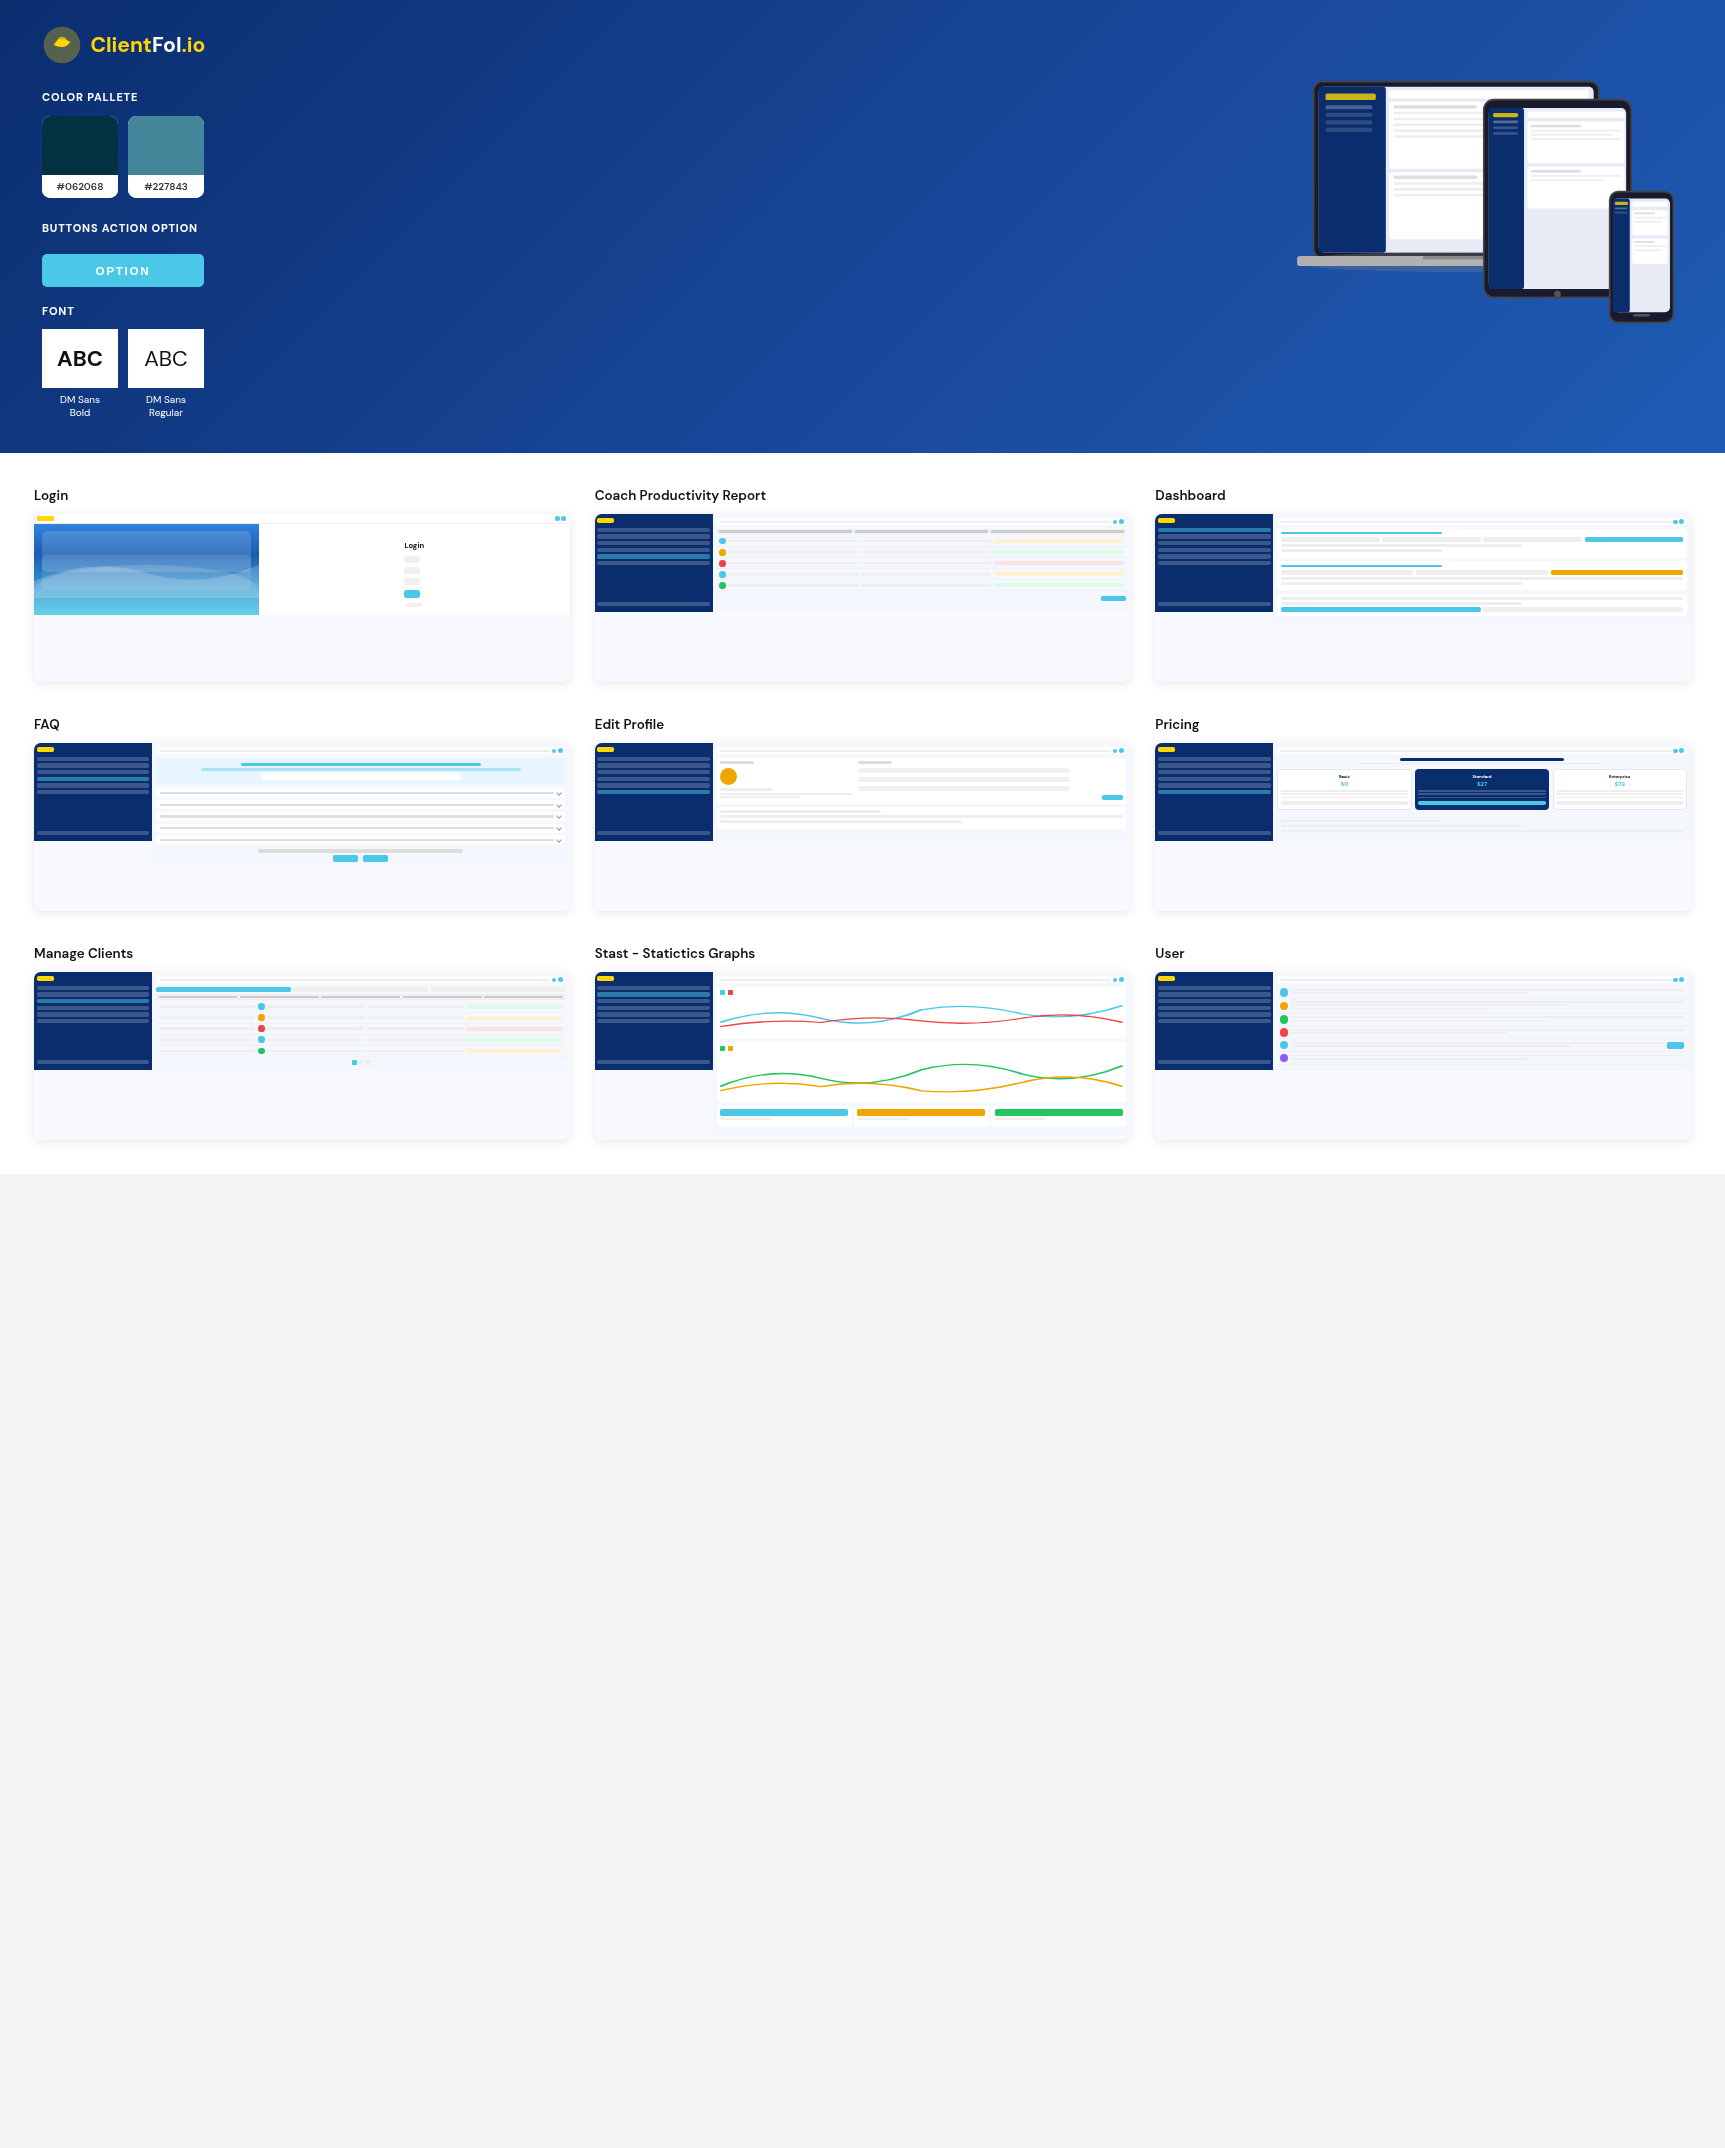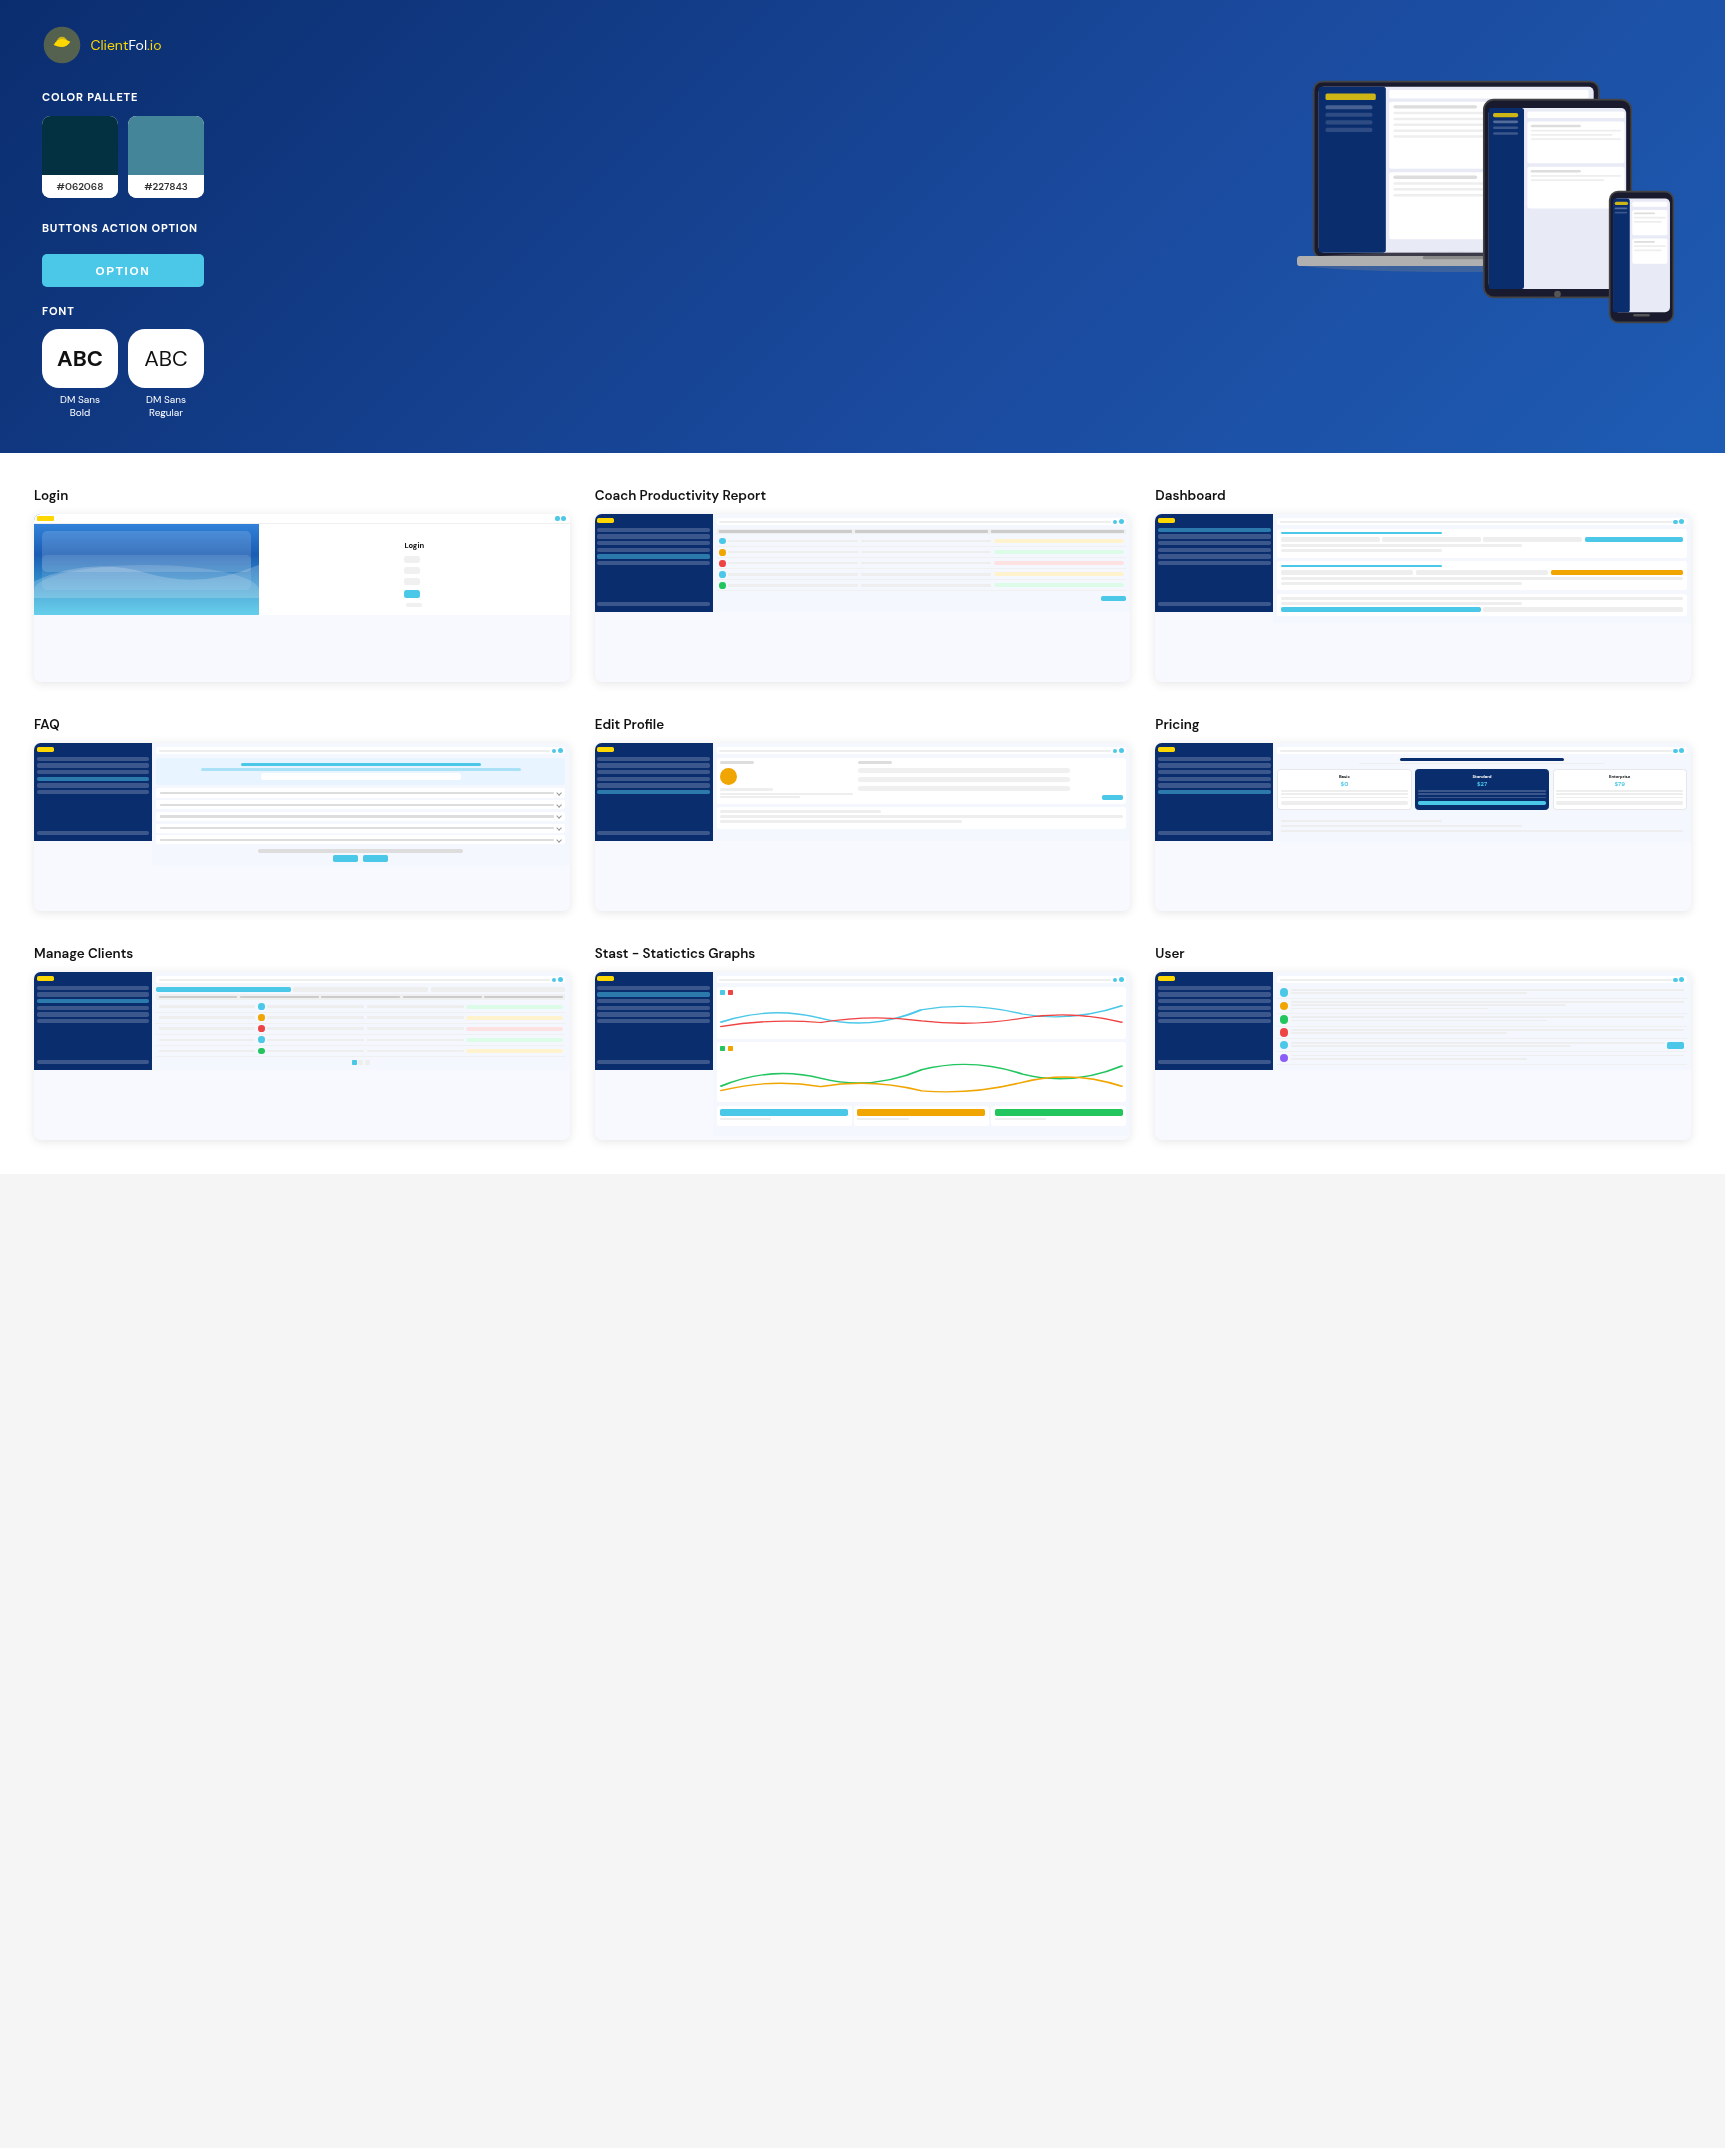--- a/index.html
+++ b/index.html
@@ -71,21 +71,21 @@
       cursor: pointer;
     }
     .font-section { margin-top: 8.4px; }
     .font-swatches {
       display: flex;
       gap: 10px;
       margin-top: 8.4px;
     }
     .font-card {
       width: 76px;
-      border-radius: 17px;
+      border-radius: 0;
       overflow: hidden;
       background: #fff;
     }
     .font-card-inner {
       height: 59px;
       display: flex;
       align-items: center;
       justify-content: center;
       font-size: 22px;
       color: #111;
@@ -454,21 +454,21 @@
 <body>
 
 <div class="hero">
 
   <div class="logo-area">
     <svg class="logo-icon" viewBox="0 0 48 48" fill="none">
       <ellipse cx="24" cy="24" rx="22" ry="22" fill="#FFD700" opacity="0.3"></ellipse>
       <path d="M14 24 Q20 12 34 20 Q28 30 14 24Z" fill="#FFD700"></path>
       <circle cx="24" cy="20" r="6" fill="#FFD700" opacity="0.7"></circle>
     </svg>
-    <span style="font-size:14px;font-weight:400;color:#fff;">
+    <span style="font-size:21px;font-weight:700;color:#fff;">
       <span style="color:#FFD700;">Client</span><span>Fol</span><span style="color:#FFD700;">.io</span>
     </span>
   </div>
 
   <div class="hero-content">
     <div class="hero-left">
 
       <div class="section-label">COLOR PALLETE</div>
       <div class="color-swatches">
         <div class="swatch">

